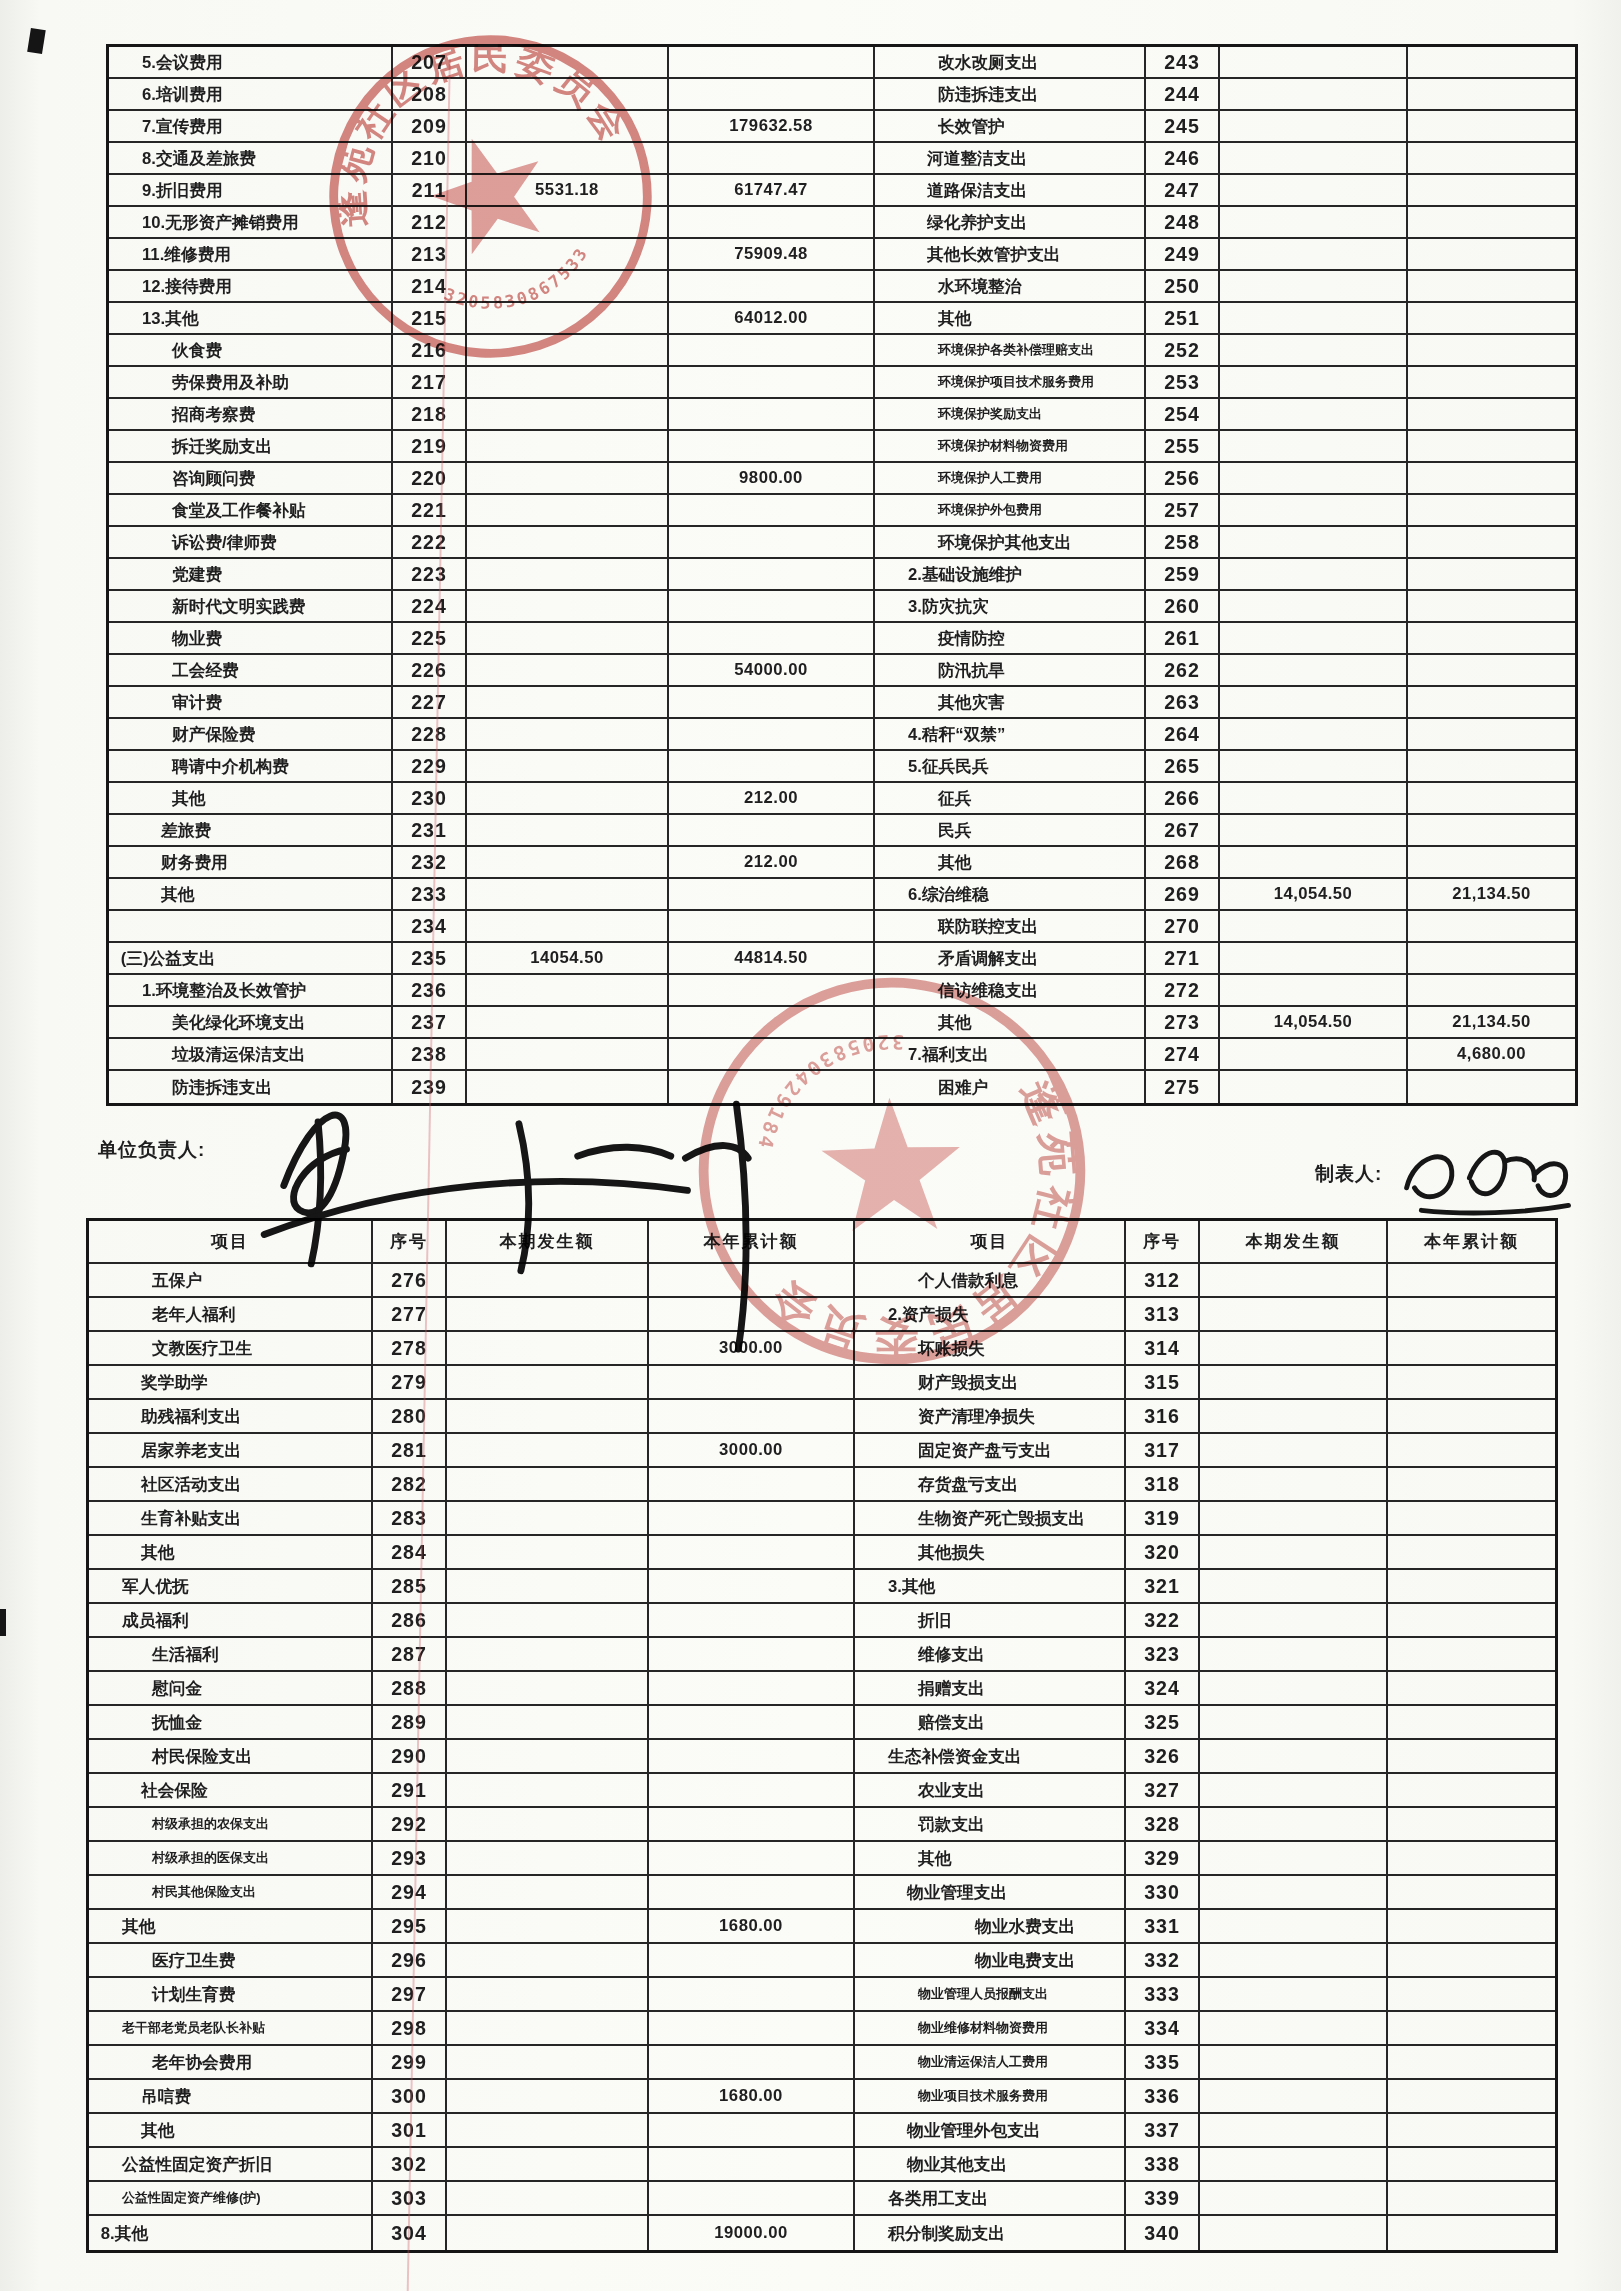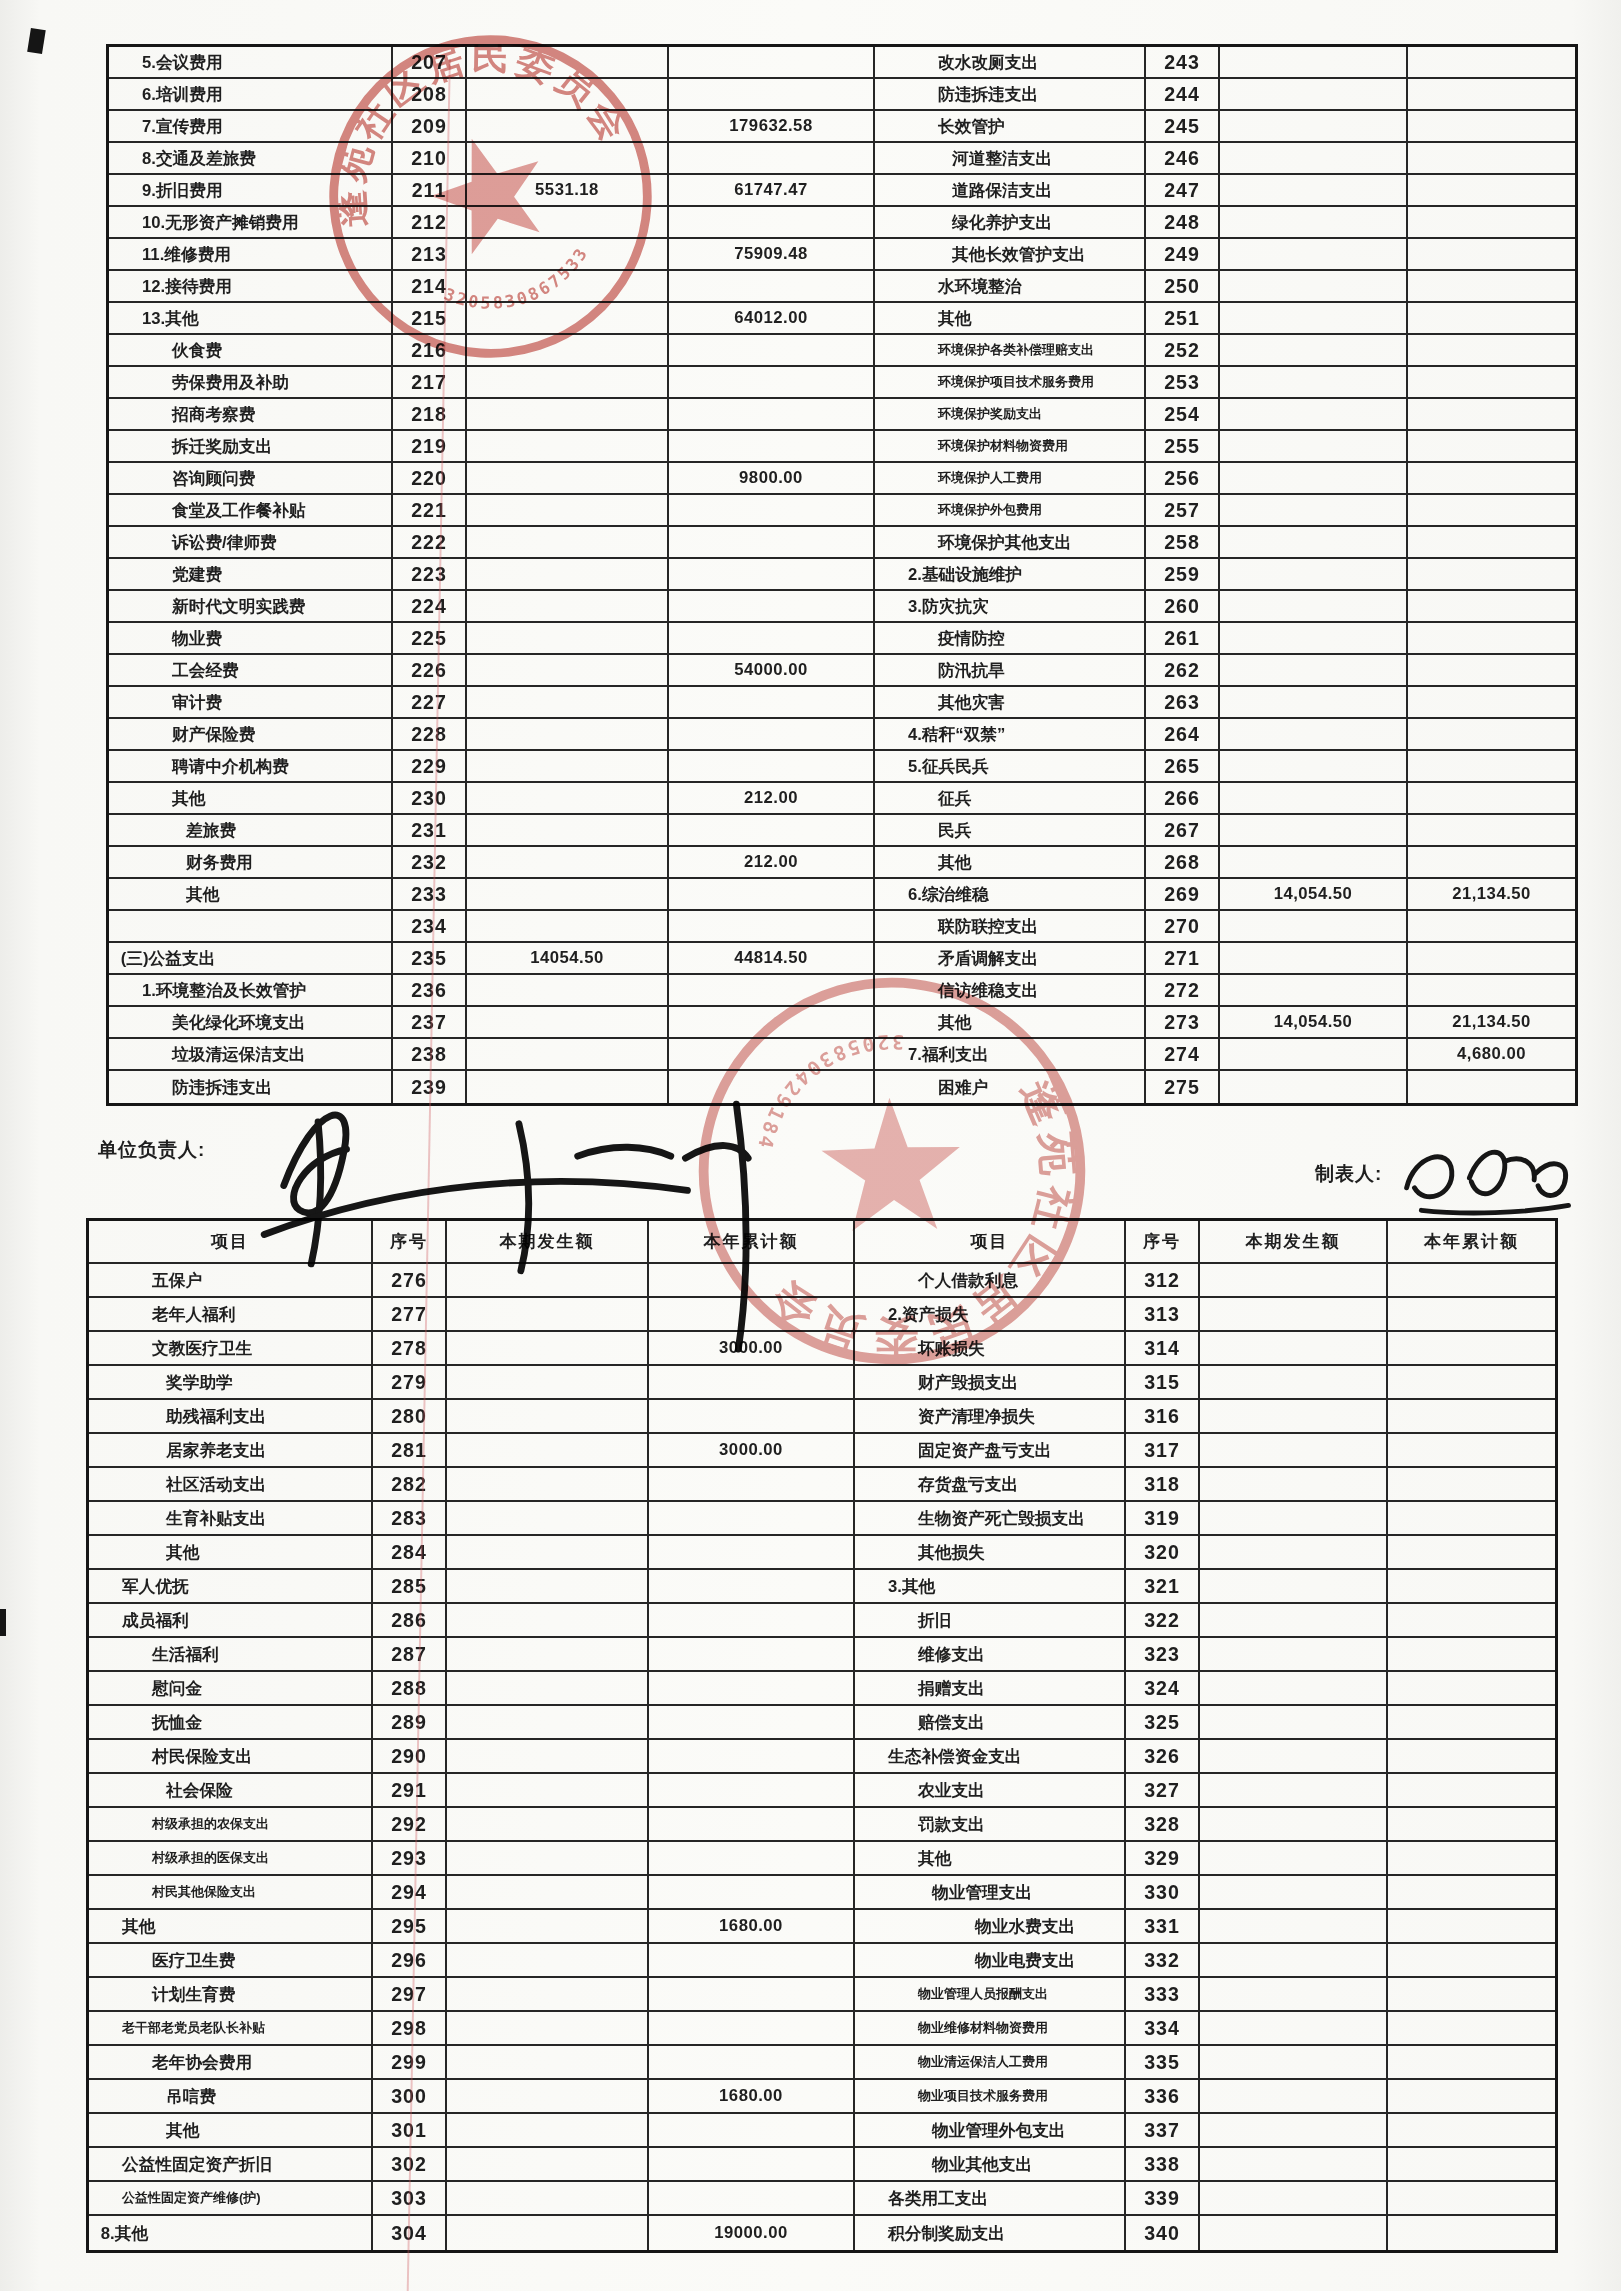--- a/index.html
+++ b/index.html
@@ -16,21 +16,21 @@
   .cell{border-right:2px solid #262626;border-bottom:2px solid #262626;
         display:flex;align-items:center;overflow:hidden;white-space:nowrap;}
   .half-r .c4{border-right:none;}
   .half > .cell:nth-last-child(-n+4){border-bottom:none;}
   .c-item{font-weight:bold;font-size:16.7px;}
   .c-no{justify-content:center;font-weight:bold;font-size:19.6px;letter-spacing:1px;}
   .c-amt{justify-content:center;font-weight:bold;font-size:16.7px;letter-spacing:0.5px;}
   .hdr{justify-content:center;font-weight:bold;font-size:17px;letter-spacing:2px;}
   .hdr.c-item{justify-content:center;padding-left:0;}
   .ind0{padding-left:11.8px;}.ind1{padding-left:33px;}.ind2{padding-left:63px;}
-  .ind3{padding-left:77px;}.ind4{padding-left:120px;}
+  .ind3{padding-left:52px;}.ind4{padding-left:120px;}
   .sm{font-size:13px;letter-spacing:0;}
   
   .band-label{position:absolute;font-weight:bold;font-size:19px;letter-spacing:1px;margin-top:8px;}
   
   .overlay{position:absolute;left:0;top:0;pointer-events:none;}
   .stamp{position:absolute;mix-blend-mode:multiply;}
   .sig{position:absolute;mix-blend-mode:multiply;}
   .artifact{position:absolute;background:#151515;}
 </style>
 </head>

